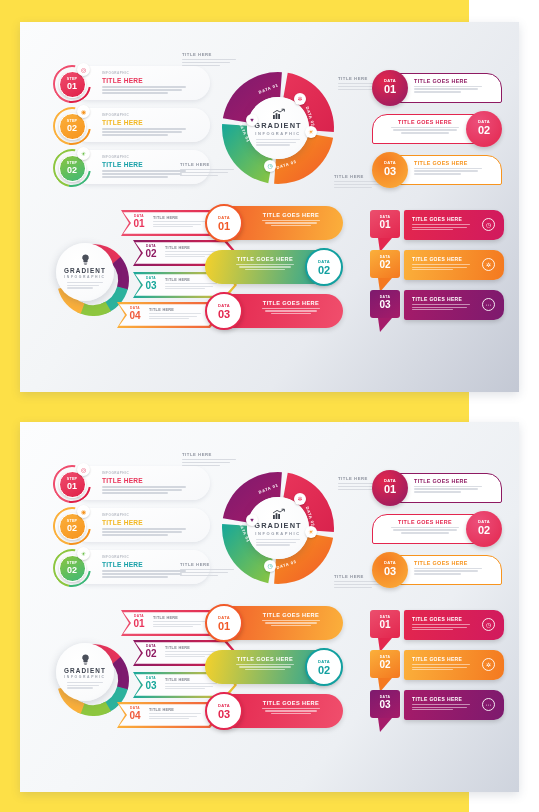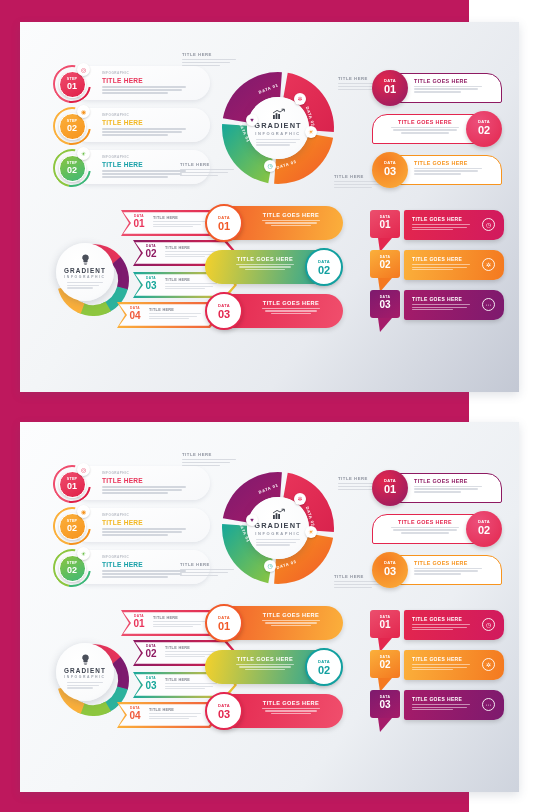--- a/index.html
+++ b/index.html
@@ -2,21 +2,21 @@
 <html><head>
 <meta charset="utf-8">
 <style>
   * { box-sizing: border-box; margin: 0; padding: 0; }
   html, body {
     width: 539px; height: 812px;
     background: #ffffff;
     font-family: "Liberation Sans", sans-serif;
     overflow: hidden;
   }
-  .page { position: relative; width: 469px; height: 812px; background: #be185d; }
+  .page { position: relative; width: 469px; height: 812px; background: #fde047; }
 
   .panel {
     position: absolute;
     left: 20px;
     width: 499px;
     background: linear-gradient(128deg, #fbfcfd 0%, #f3f5f7 38%, #e7eaef 68%, #c3c8d4 100%);
     box-shadow: 0 3px 9px rgba(80,90,110,0.17);
     overflow: hidden;
   }
   #panel-a { top: 22px; height: 370px; }

